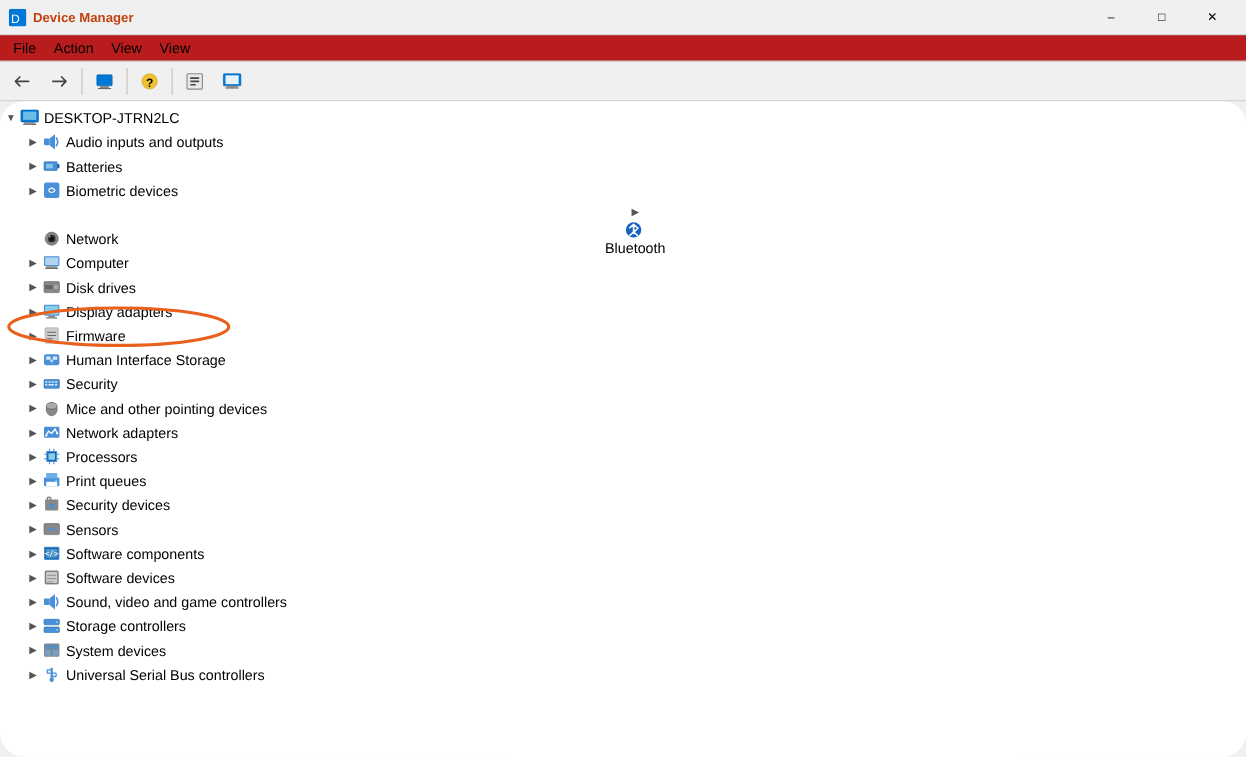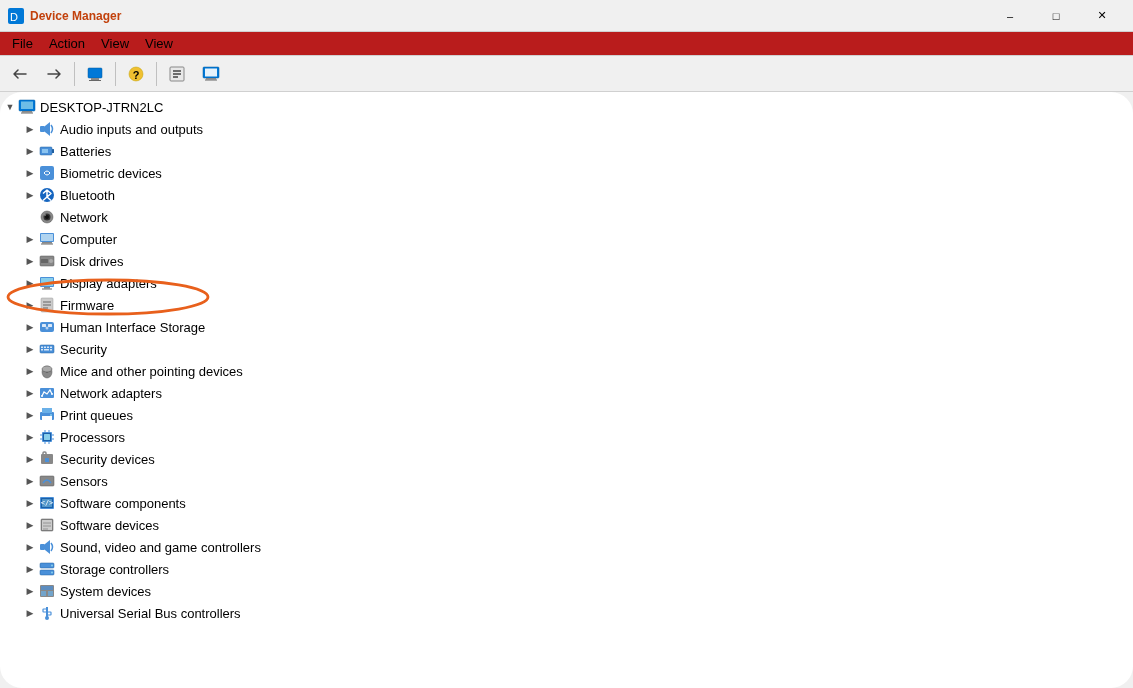--- a/index.html
+++ b/index.html
@@ -276,21 +276,21 @@
         <span class="expand-arrow collapsed"></span>
         <span class="item-icon">
           <svg width="16" height="16" viewBox="0 0 16 16">
             <rect x="1" y="1" width="14" height="14" rx="2" fill="#4a90d9"></rect>
             <path d="M5 8 Q8 4 11 8 Q8 12 5 8" stroke="white" stroke-width="1" fill="none"></path>
           </svg>
         </span>
         <span class="item-label">Biometric devices</span>
       </div>
 
-      <div class="tree-item child-indent" style="position:relative;">
+      <div class="tree-item child-indent" style="position:relative;flex-direction:column;">
         <span class="expand-arrow collapsed"></span>
         <span class="item-icon">
           <svg width="16" height="16" viewBox="0 0 16 16">
             <circle cx="8" cy="8" r="7" fill="#1565c0"></circle>
             <path d="M8 3 L12 6.5 L8 10 L8 3z M8 10 L12 13.5 M8 10 L4 13.5 M8 3 L4 6.5" stroke="white" stroke-width="1.5" fill="none" stroke-linejoin="round"></path>
           </svg>
         </span>
         <span class="item-label">Bluetooth</span>
       </div>
 
@@ -405,33 +405,20 @@
         <span class="expand-arrow collapsed"></span>
         <span class="item-icon">
           <svg width="16" height="16" viewBox="0 0 16 16">
             <rect x="1" y="3" width="14" height="10" rx="1" fill="#4a90d9"></rect>
             <path d="M3 11 L5 7 L8 9 L11 5 L13 9" stroke="white" stroke-width="1.2" fill="none"></path>
             <circle cx="3" cy="11" r="1" fill="white"></circle>
             <circle cx="13" cy="9" r="1" fill="white"></circle>
           </svg>
         </span>
         <span class="item-label">Network adapters</span>
-      </div>
-
-      <div class="tree-item child-indent">
-        <span class="expand-arrow collapsed"></span>
-        <span class="item-icon">
-          <svg width="16" height="16" viewBox="0 0 16 16">
-            <rect x="1" y="5" width="14" height="8" rx="1" fill="#4a90d9"></rect>
-            <rect x="3" y="1" width="10" height="5" fill="#6ab0e8"></rect>
-            <rect x="3" y="9" width="10" height="4" fill="white"></rect>
-            <circle cx="12" cy="8" r="1" fill="#87ceeb"></circle>
-          </svg>
-        </span>
-        <span class="item-label">Print queues</span>
       </div>
 
       <div class="tree-item child-indent">
         <span class="expand-arrow collapsed"></span>
         <span class="item-icon">
           <svg width="16" height="16" viewBox="0 0 16 16">
             <rect x="3" y="3" width="10" height="10" rx="1" fill="#4a90d9"></rect>
             <rect x="4" y="4" width="8" height="8" rx="0.5" fill="#1a5fa8"></rect>
             <rect x="5" y="5" width="6" height="6" rx="0.5" fill="#87ceeb"></rect>
             <line x1="6" y1="1" x2="6" y2="3" stroke="#4a90d9" stroke-width="1"></line>
@@ -444,20 +431,33 @@
             <line x1="13" y1="10" x2="15" y2="10" stroke="#4a90d9" stroke-width="1"></line>
           </svg>
         </span>
         <span class="item-label">Processors</span>
       </div>
 
       <div class="tree-item child-indent">
         <span class="expand-arrow collapsed"></span>
         <span class="item-icon">
           <svg width="16" height="16" viewBox="0 0 16 16">
+            <rect x="1" y="5" width="14" height="8" rx="1" fill="#4a90d9"></rect>
+            <rect x="3" y="1" width="10" height="5" fill="#6ab0e8"></rect>
+            <rect x="3" y="9" width="10" height="4" fill="white"></rect>
+            <circle cx="12" cy="8" r="1" fill="#87ceeb"></circle>
+          </svg>
+        </span>
+        <span class="item-label">Print queues</span>
+      </div>
+
+      <div class="tree-item child-indent">
+        <span class="expand-arrow collapsed"></span>
+        <span class="item-icon">
+          <svg width="16" height="16" viewBox="0 0 16 16">
             <rect x="2" y="3" width="12" height="10" rx="1" fill="#888"></rect>
             <rect x="4" y="1" width="3" height="4" rx="1" fill="none" stroke="#888" stroke-width="1.5"></rect>
             <rect x="6" y="7" width="4" height="4" rx="0.5" fill="#4a90d9"></rect>
           </svg>
         </span>
         <span class="item-label">Security devices</span>
       </div>
 
       <div class="tree-item child-indent">
         <span class="expand-arrow collapsed"></span>

